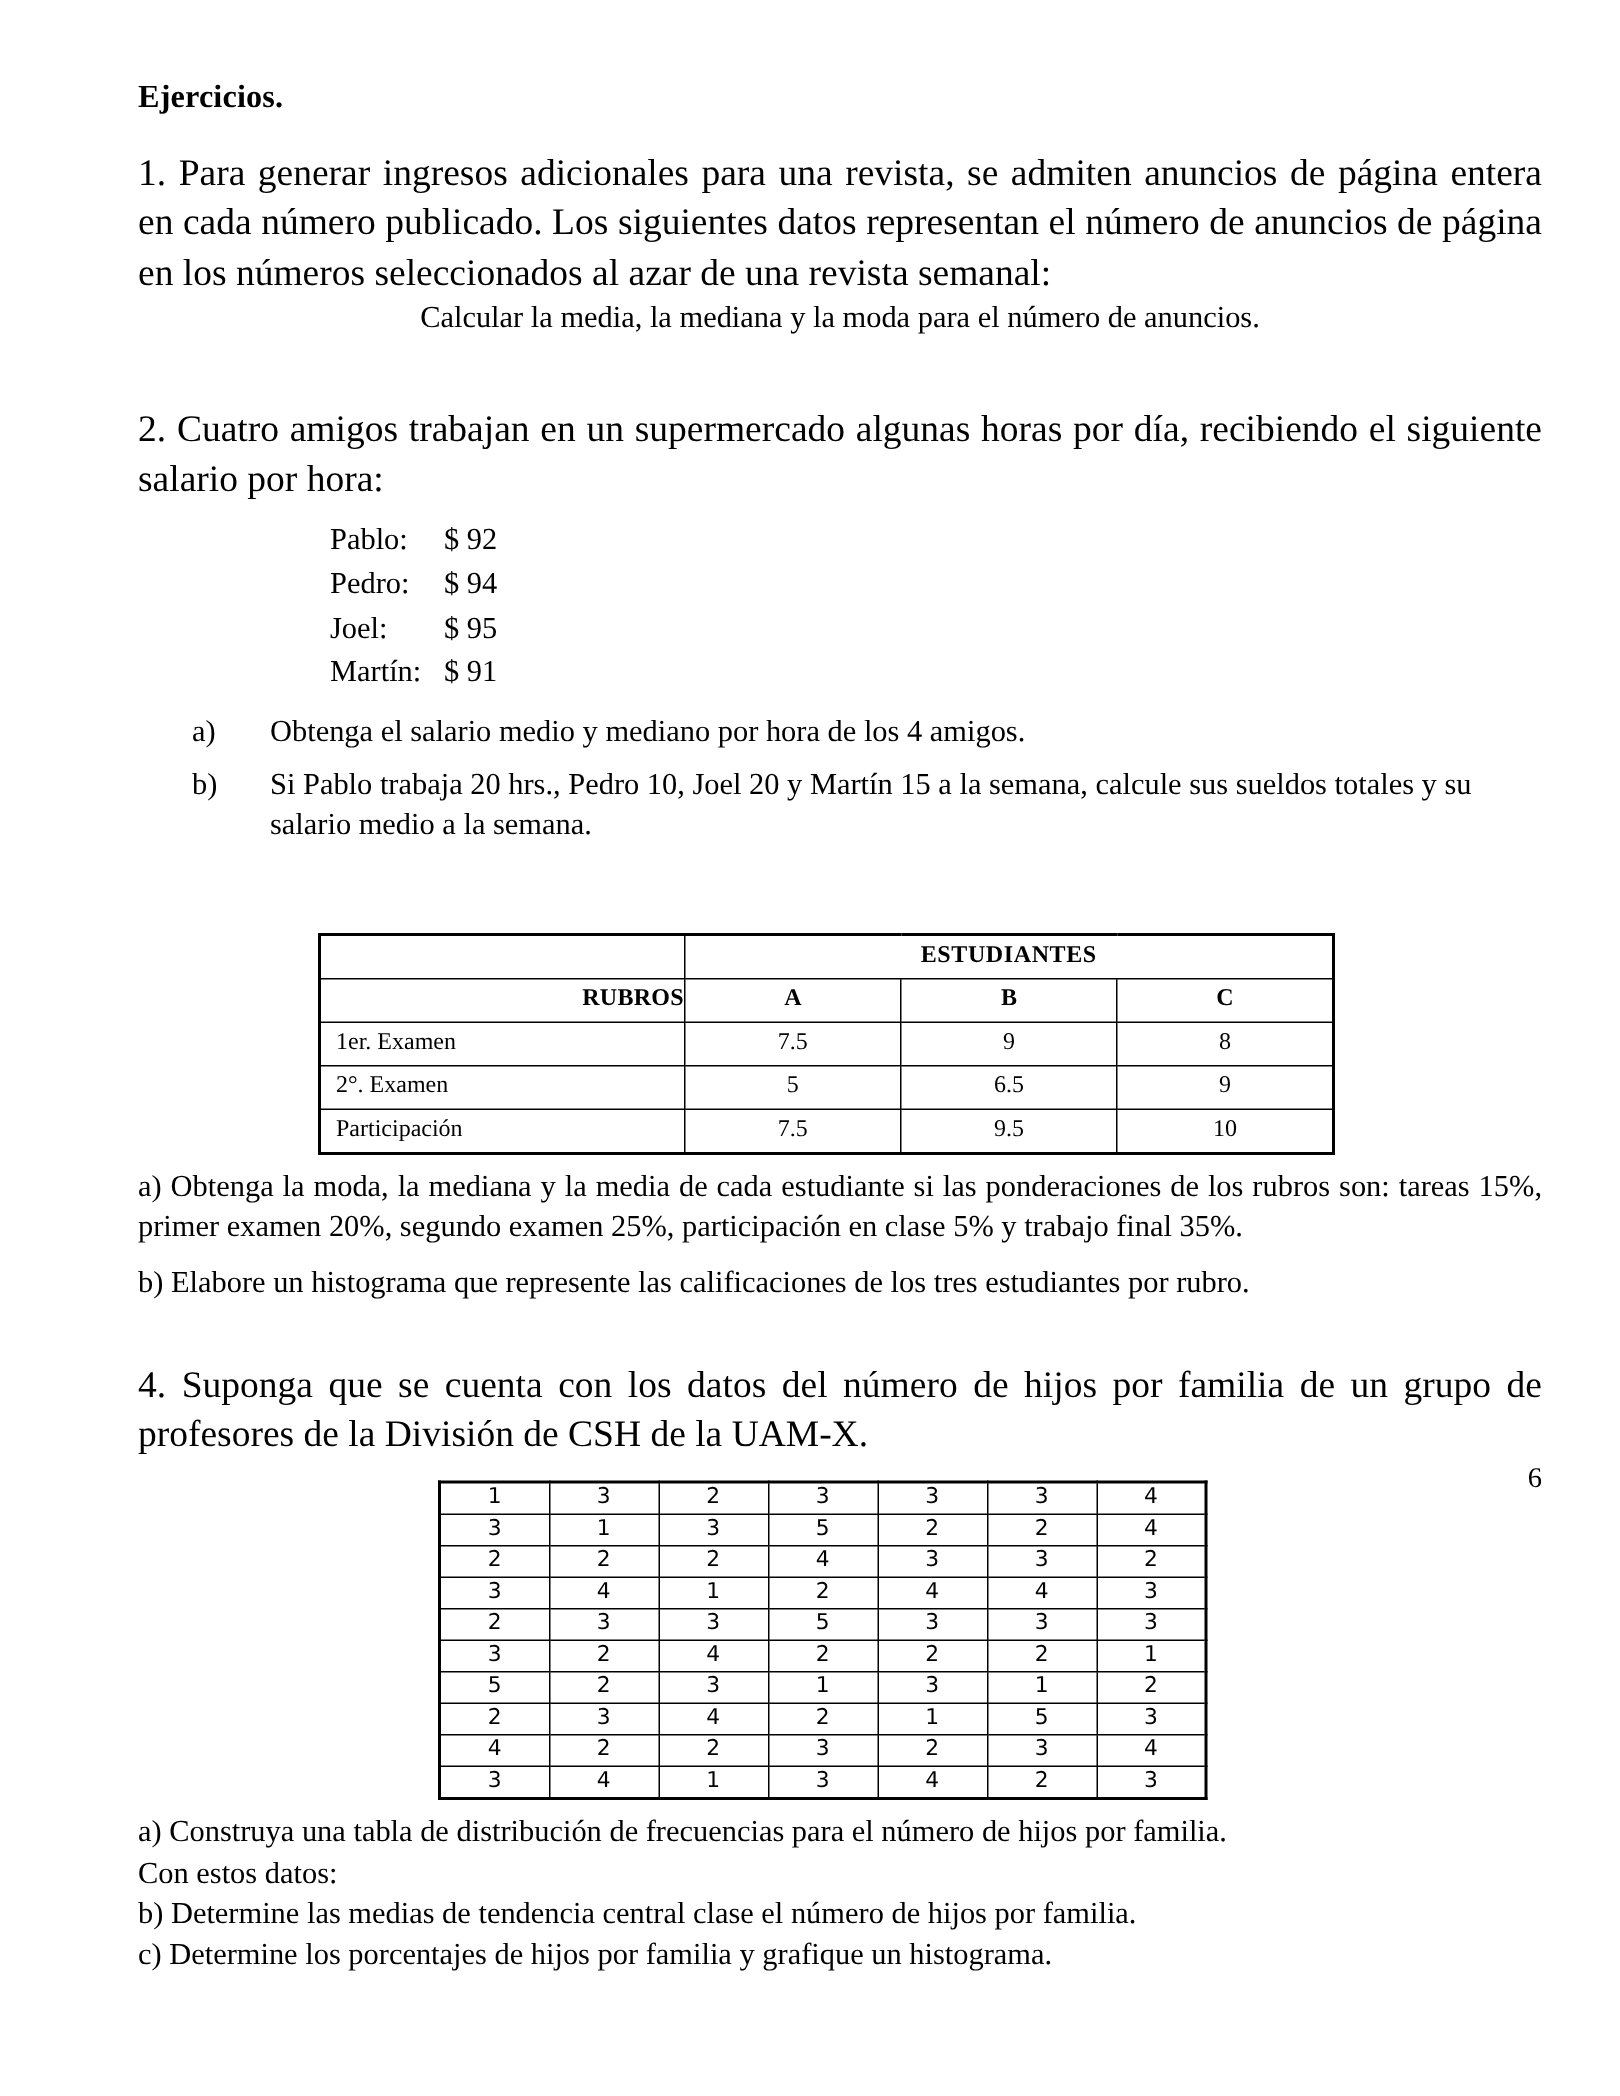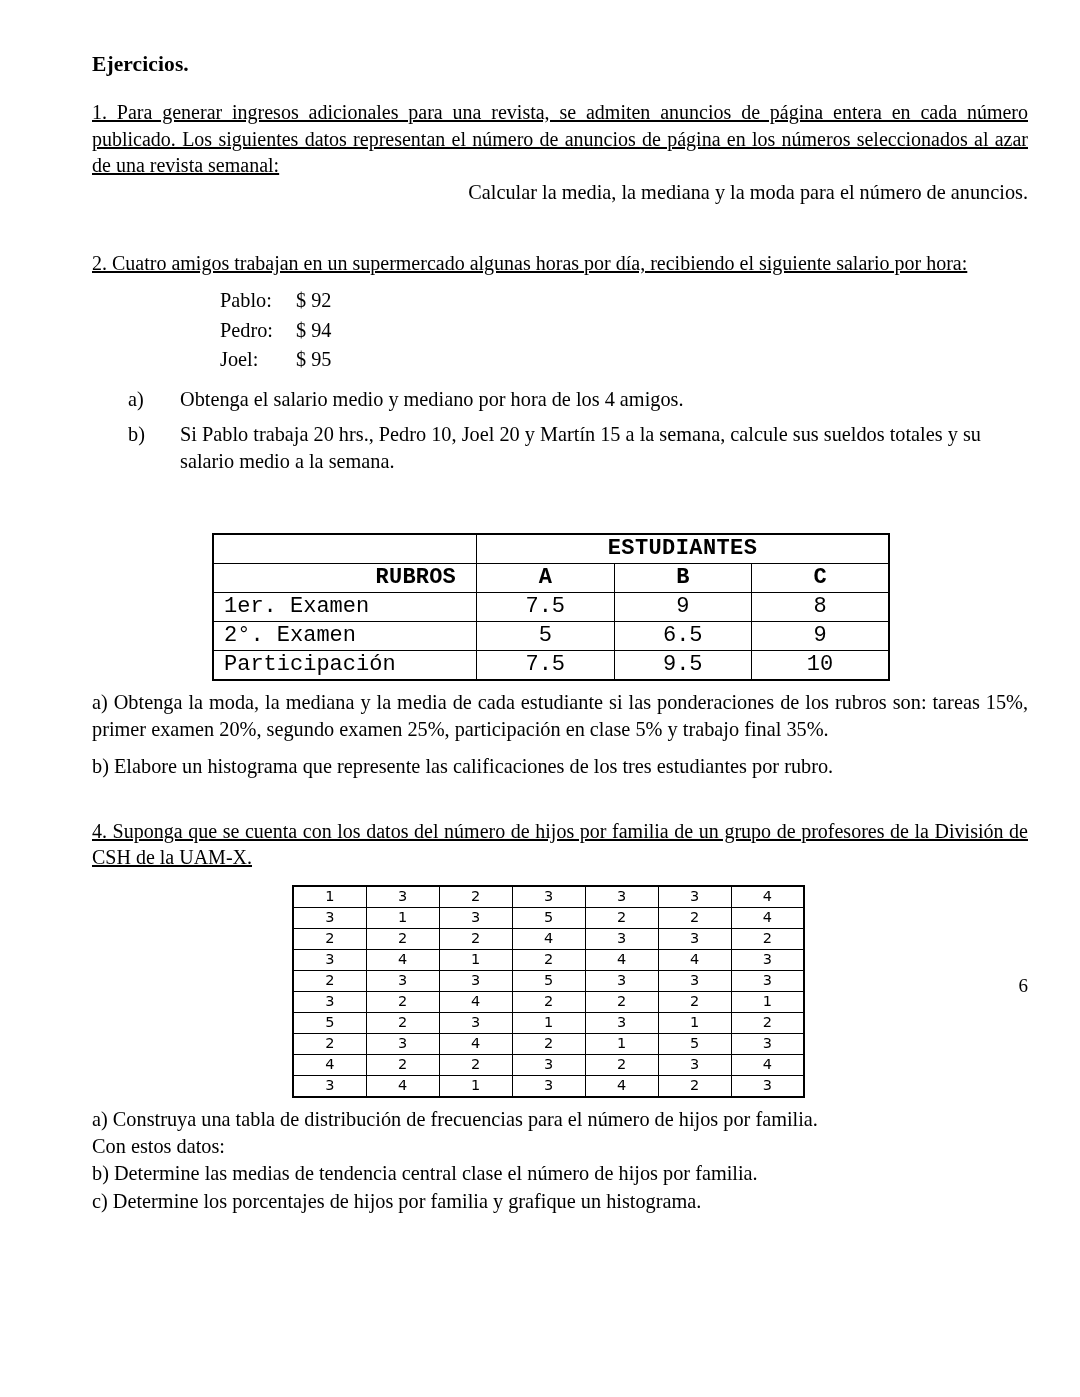--- a/index.html
+++ b/index.html
@@ -26,32 +26,31 @@
   .content {
     width: 936px;
   }
   h1.title {
     font-size: 21.5px;
     font-weight: bold;
     margin: 0 0 22px 0;
     letter-spacing: 0.1px;
   }
   p.para {
-    font-size: 20px;
+    font-size: 25px;
     line-height: 1.33;
     margin: 0;
     text-align: justify;
     text-justify: inter-word;
-    text-decoration: underline;
   }
   p.para-left {
     font-size: 20.3px;
     line-height: 1.33;
     margin: 0;
-    text-align: right;
+    text-align: center;
   }
   .numbers-line {
     font-size: 20.3px;
     line-height: 1.33;
     margin: 4px 0 0 0;
     padding-left: 150px;
   }
   .gap-sm { height: 8px; }
   .gap-lg { height: 38px; }
   .gap-xl { height: 44px; }
@@ -110,25 +109,24 @@
   table.grades {
     border-collapse: collapse;
     width: 678px;
     table-layout: fixed;
     font-size: 20.3px;
     border: 2.5px solid #000;
   }
   table.grades td, table.grades th {
     border: 1.3px solid #000;
     height: 26px;
-    padding: 1px 20px;
+    padding: 1px 0;
     font-weight: normal;
-    font-size: 22px;
+    font-size: 16px;
     line-height: 1.18;
-    font-family: Liberation Mono, monospace;
   }
   table.grades .c-rubro { width: 232px; text-align: left; padding-left: 10px; }
   table.grades .c-val { text-align: center; }
   table.grades .hdr-students {
     text-align: center;
     font-weight: bold;
     letter-spacing: 0.4px;
   }
   table.grades .hdr-rubros {
     font-weight: bold;
@@ -189,20 +187,21 @@
     </div>
 
     <div class="gap-xl"></div>
 
     <div>
       <p class="para">2. Cuatro amigos trabajan en un supermercado algunas horas por día, recibiendo el siguiente salario por hora:</p>
       <ul class="salary-list">
         <li class="salary-row"><span class="salary-name">Pablo:</span><span>$ 92</span></li>
         <li class="salary-row"><span class="salary-name">Pedro:</span><span>$ 94</span></li>
         <li class="salary-row"><span class="salary-name">Joel:</span><span>$ 95</span></li>
+        <li class="salary-row"><span class="salary-name">Martín:</span><span>$ 91</span></li>
       </ul>
       <ol class="abc">
         <li><span class="marker">a)</span><span>Obtenga el salario  medio y mediano por hora de los 4 amigos.</span></li>
         <li><span class="marker">b)</span><span>Si Pablo trabaja 20 hrs., Pedro  10, Joel 20 y Martín 15 a la semana, calcule sus sueldos totales y su salario medio a la semana.</span></li>
       </ol>
     </div>
 
     <div class="gap-lg"></div>
 
     <div>

